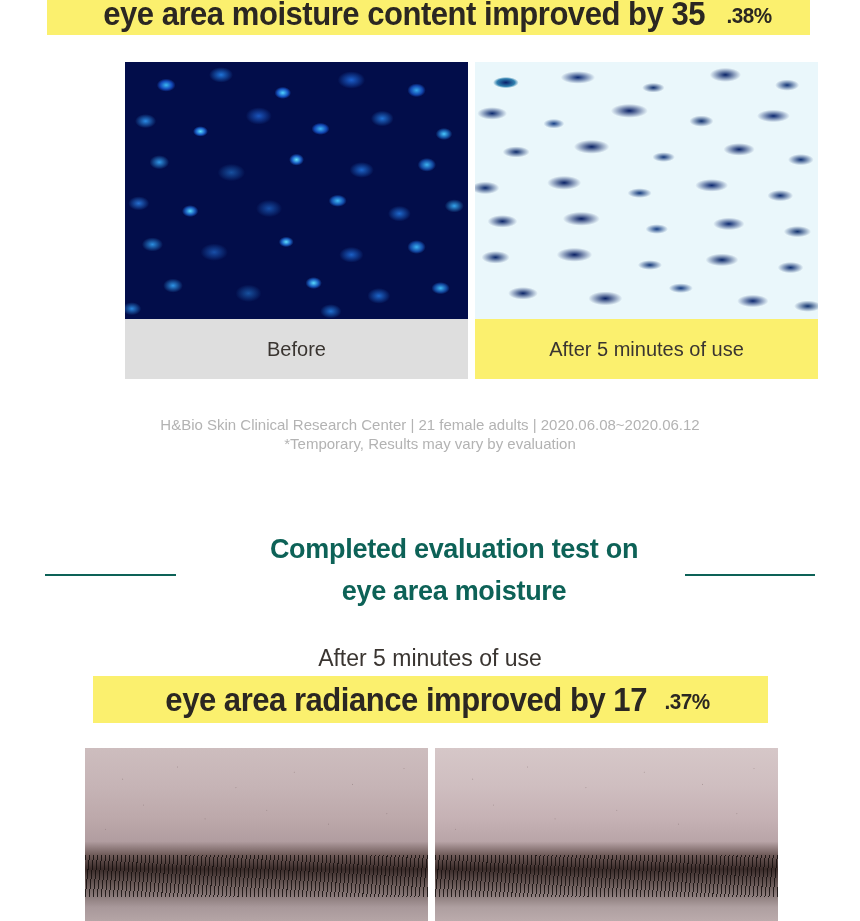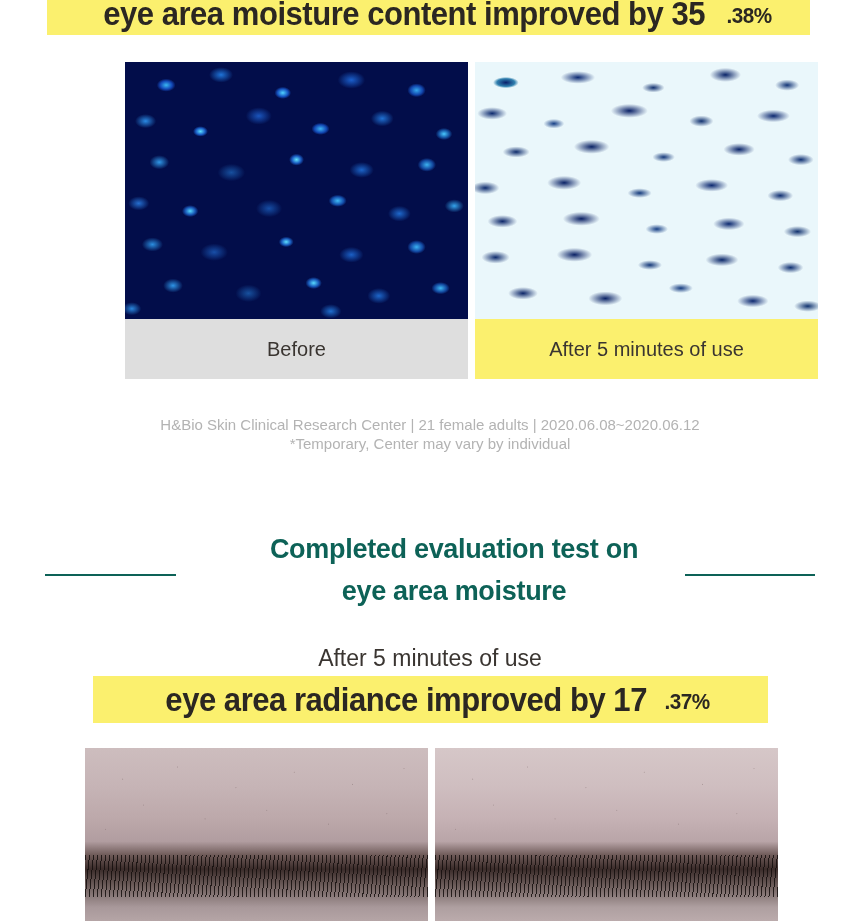--- a/index.html
+++ b/index.html
@@ -235,21 +235,21 @@
       </div>
       <div class="col-gap"></div>
       <div class="fig-col col-after">
         <div class="label-band band-after">After 5 minutes of use</div>
       </div>
     </div>
   </div>
 
   <div id="footnote">
     <div>H&amp;Bio Skin Clinical Research Center | 21 female adults | 2020.06.08~2020.06.12</div>
-    <div>*Temporary, Center may vary by individual</div>
+    <div>*Temporary, Results may vary by evaluation</div>
   </div>
 
   <div class="rule" id="rule-left"></div>
   <div class="rule" id="rule-right"></div>
   <div id="section-heading">
     <div class="heading-line">Completed evaluation test on</div>
     <div class="heading-line">eye area moisture</div>
   </div>
 
   <div id="sub-caption">After 5 minutes of use</div>

